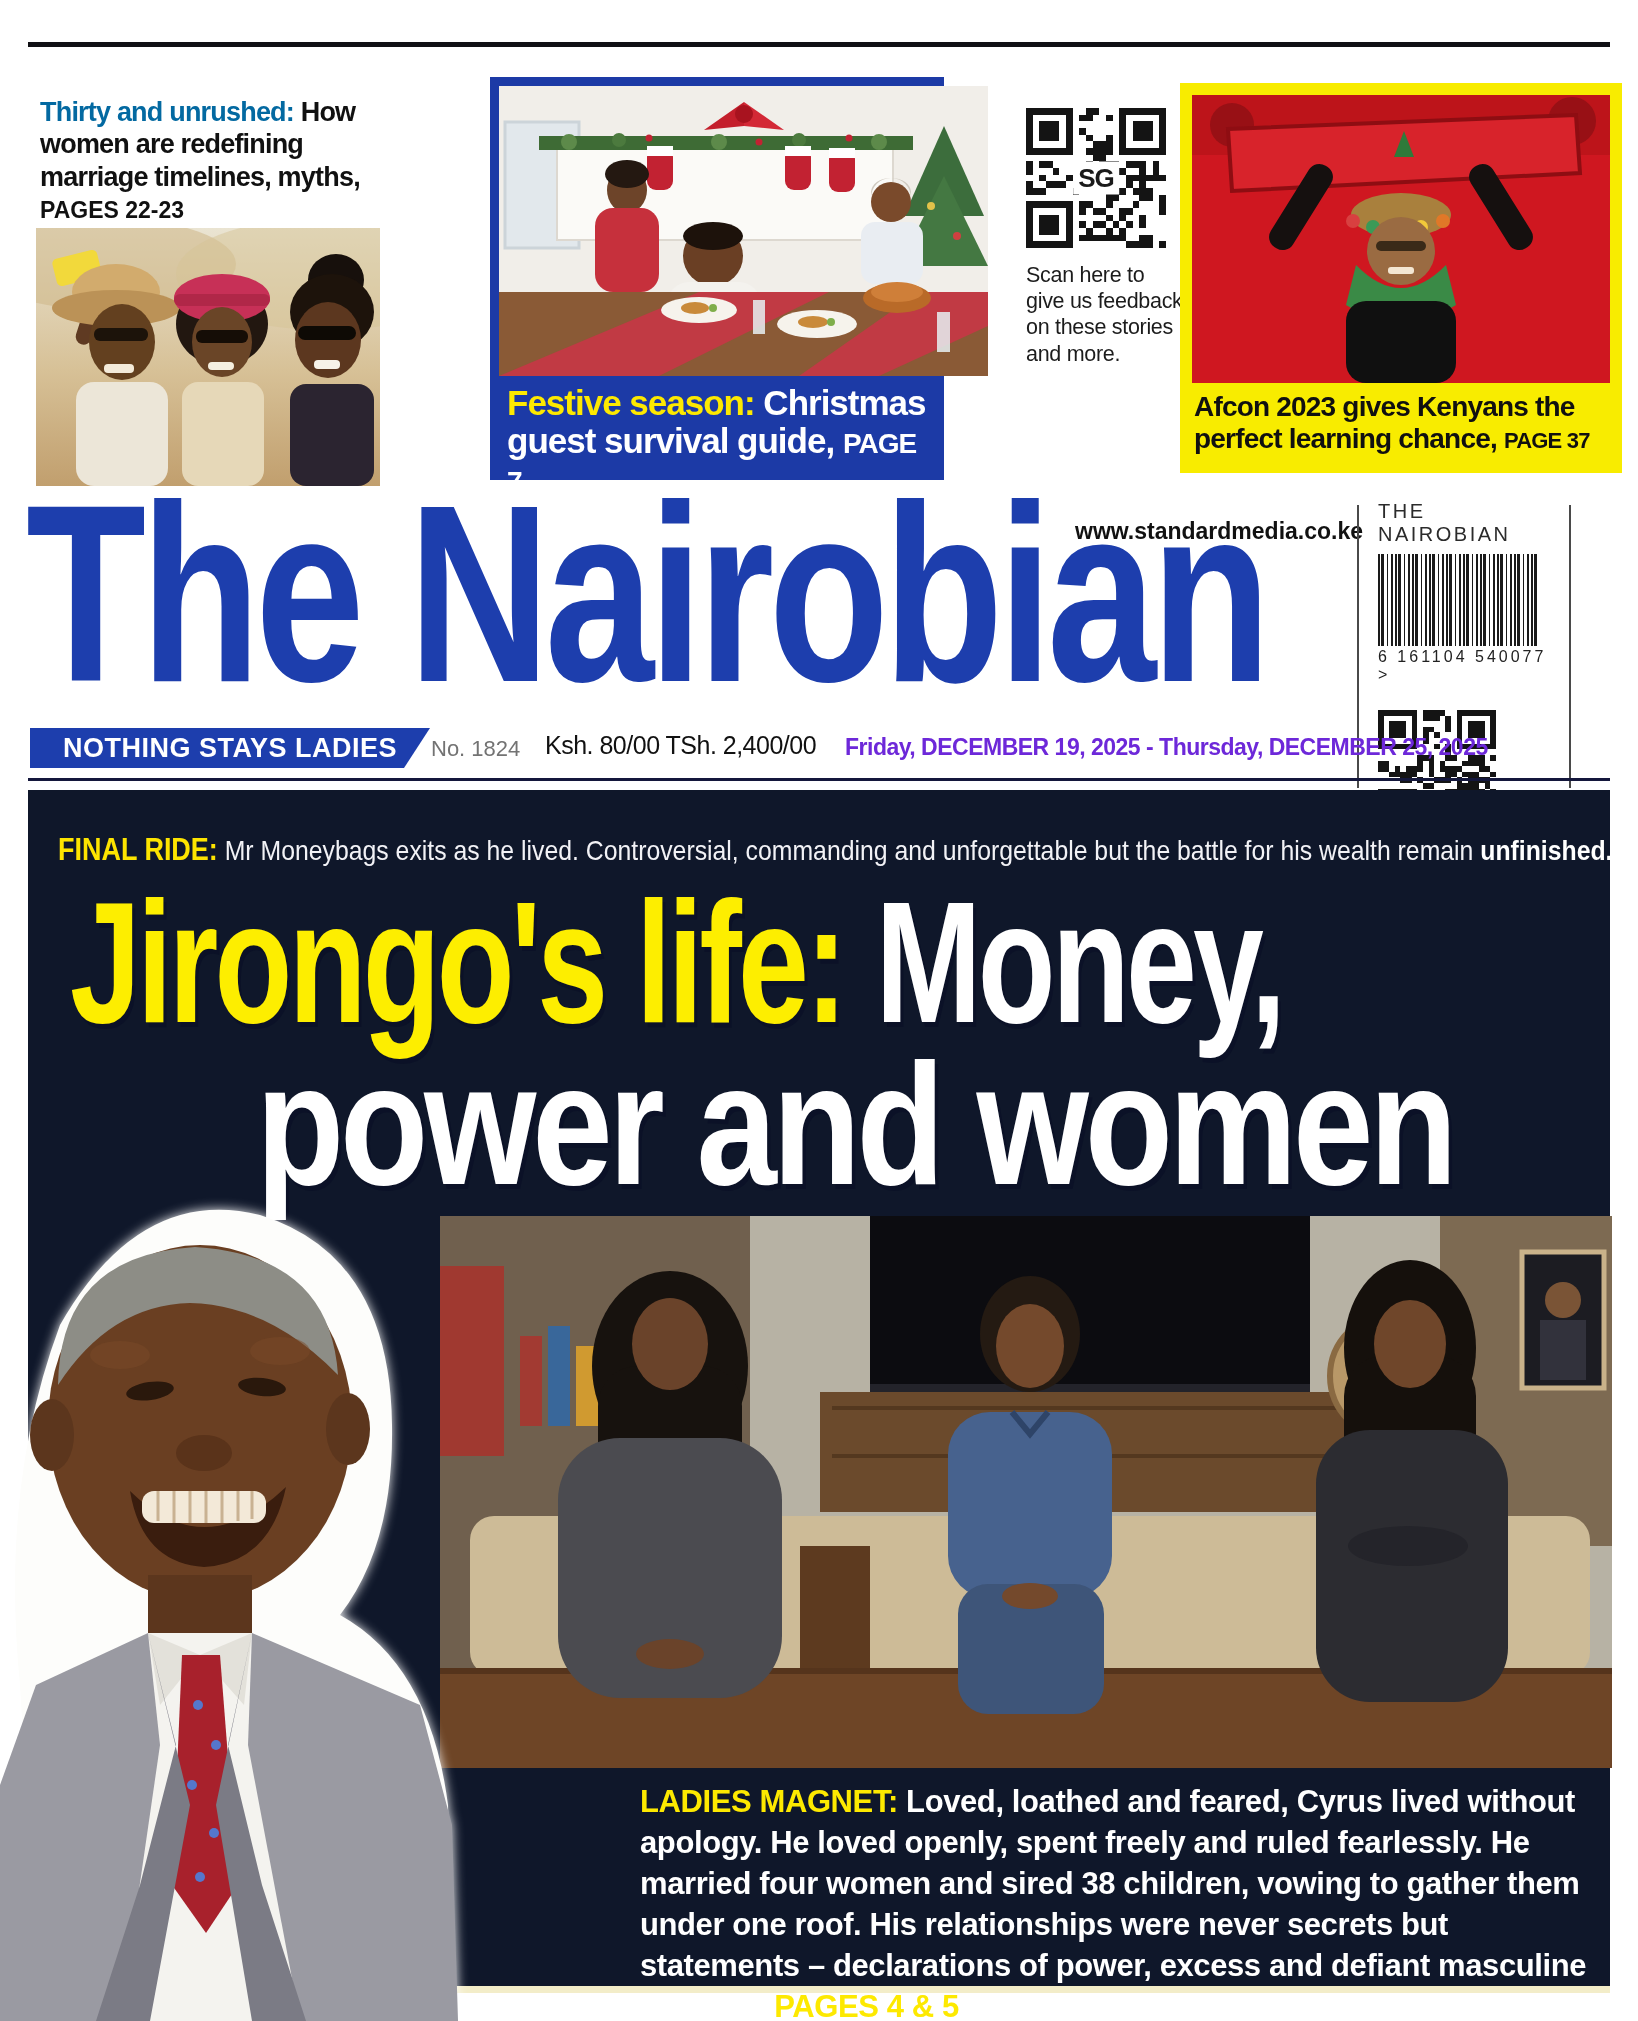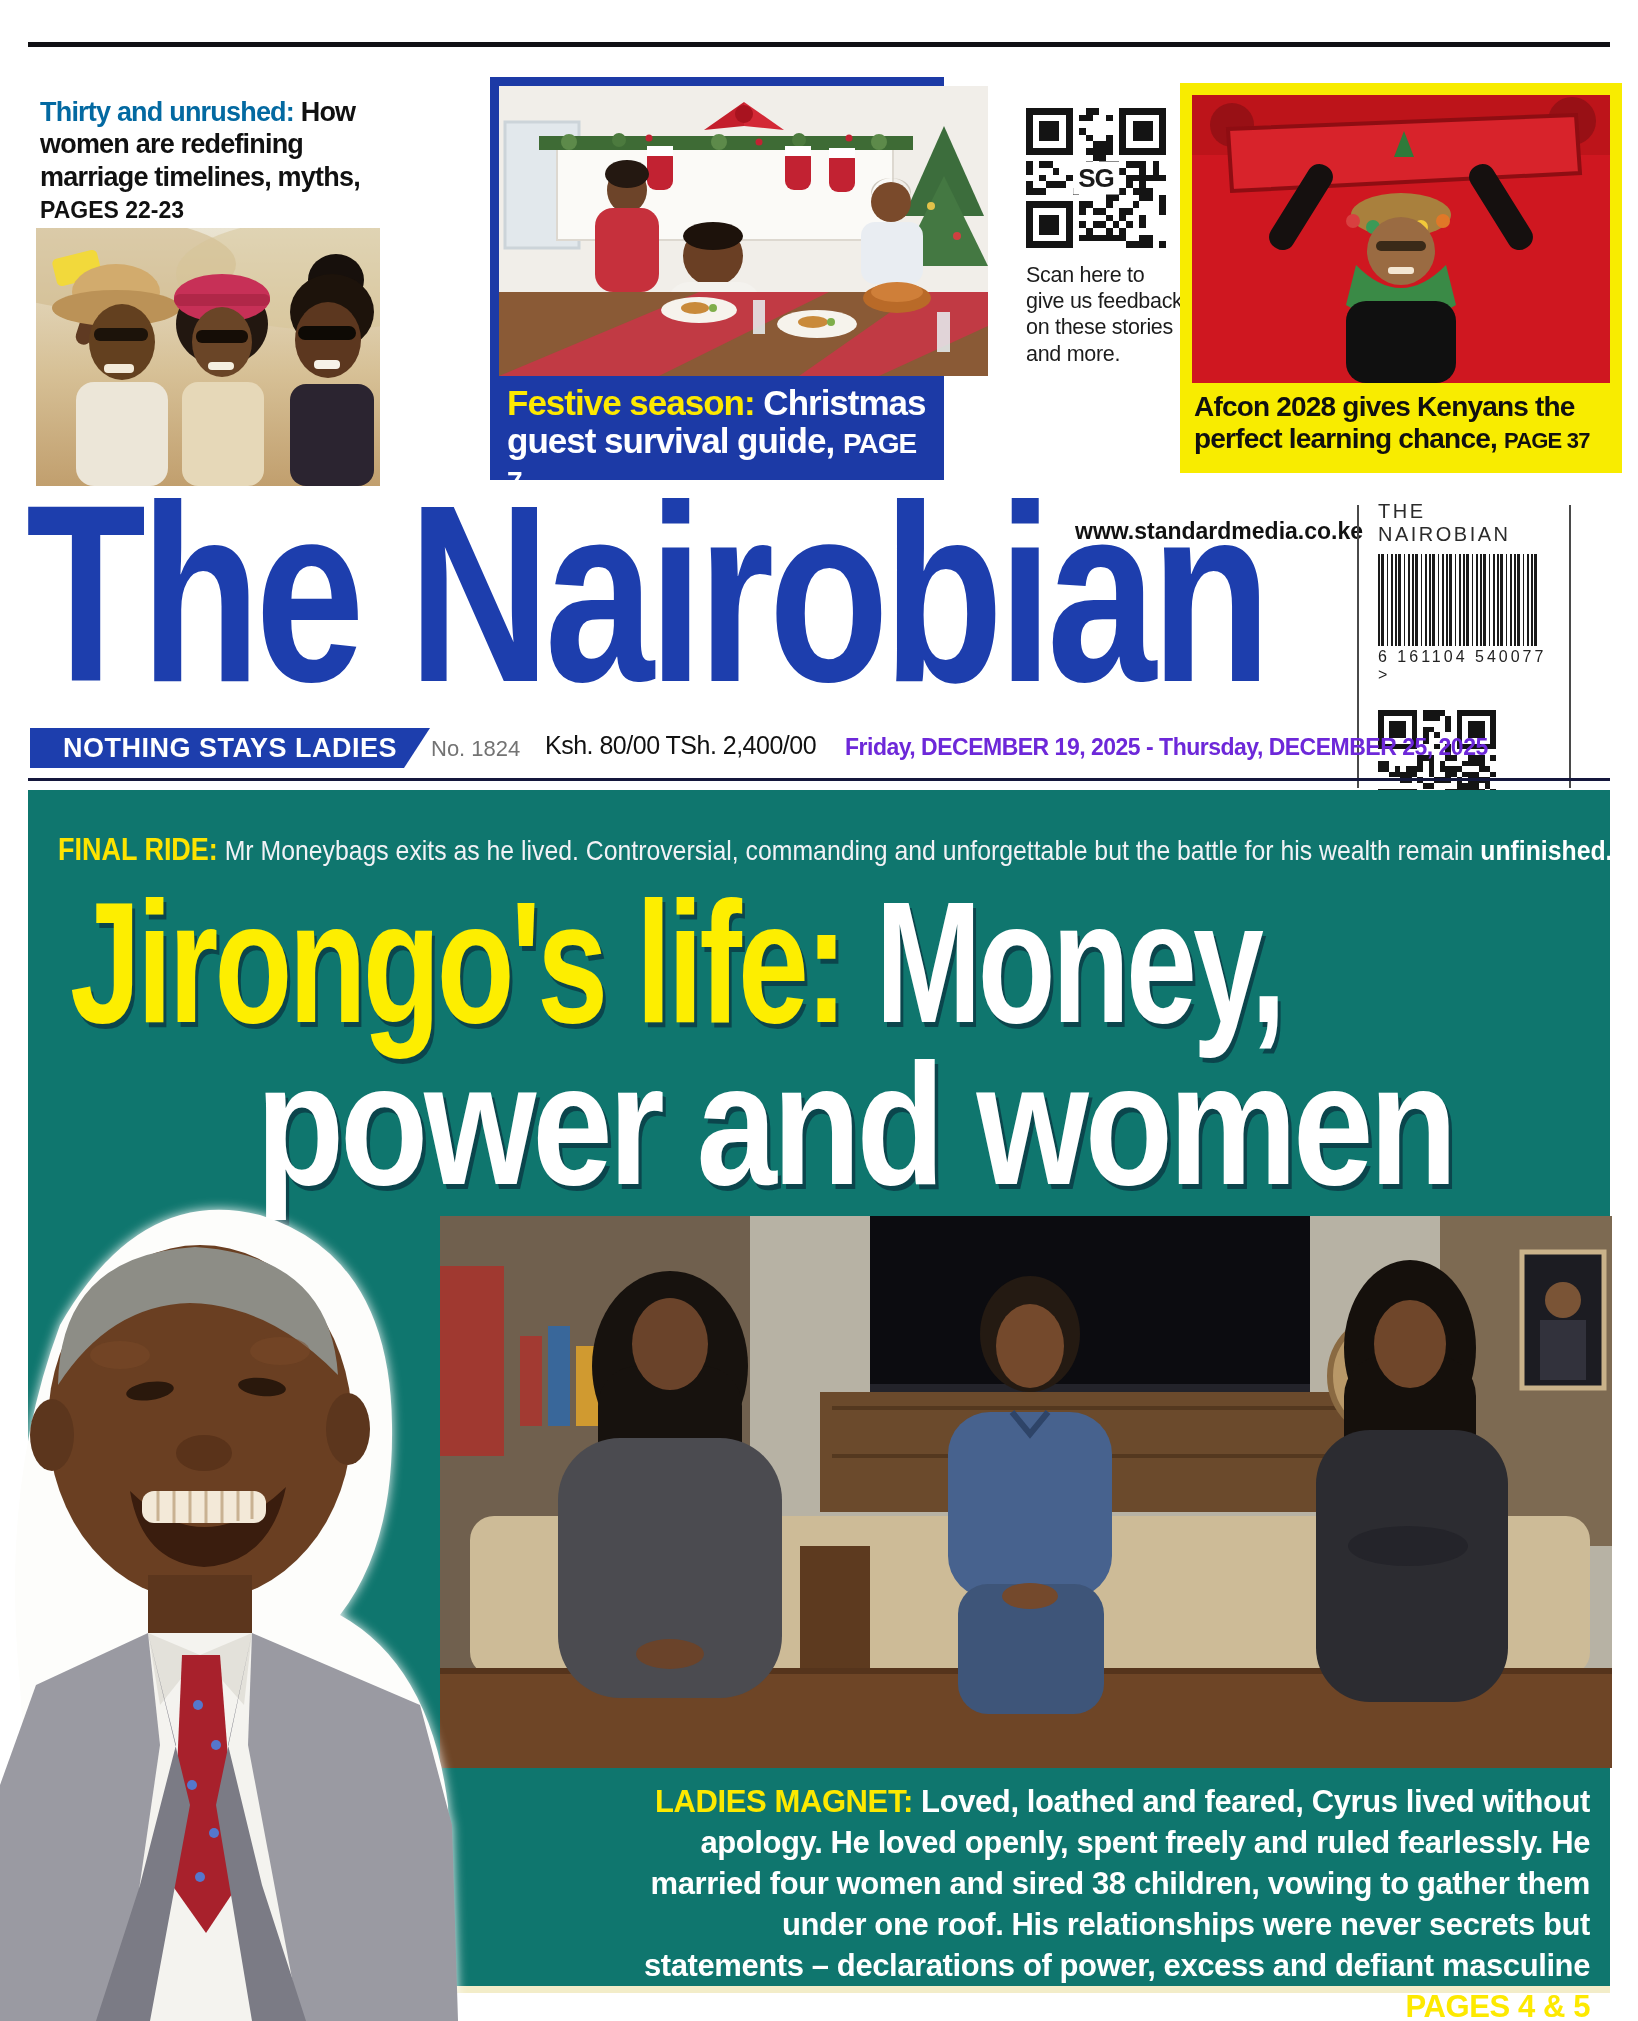--- a/index.html
+++ b/index.html
@@ -61,21 +61,21 @@
   .tagline { left:30px; top:728px; width:400px; height:40px; background:#1d3ead; color:#fff;
              font-weight:bold; font-size:27px; line-height:40px; text-align:center; letter-spacing:0.5px;
              clip-path: polygon(0 0, 100% 0, calc(100% - 26px) 100%, 0 100%); }
   .issue { left:431px; top:736px; font-size:22px; color:#737373; }
   .price { left:545px; top:731px; font-size:25px; font-weight:normal; letter-spacing:-0.5px; color:#111; }
   .dates { left:845px; top:734px; font-size:23px; font-weight:bold; letter-spacing:-0.5px; color:#6d28d9; }
 
   .mid-rule { left:28px; top:778px; width:1582px; height:3px; background:#14173c; }
 
   
-  .lead { left:28px; top:790px; width:1582px; height:1196px; background:#0f766e;text-align:right; }
+  .lead { left:28px; top:790px; width:1582px; height:1196px; background:#0f172a; }
   .kick { position:absolute; left:30px; top:42px; font-size:28.5px; color:#f2f2f6; white-space:nowrap;
           transform:scaleX(.87); transform-origin:left top; font-weight:500; }
   .kick .label { color:#fde400; font-weight:bold; font-size:31px; }
   .kick .bold  { font-weight:bold; color:#ffffff; }
 
   .hl { position:absolute; font-weight:bold; line-height:.94; white-space:nowrap; letter-spacing:-5px;
         transform-origin:left top; color:#ffffff; text-shadow:4px 5px 0 rgba(7,10,35,.45); }
   .hl1 { left:42px; top:92px; font-size:172px; transform:scaleX(.74); }
   .hl2 { left:228px; top:254px; font-size:172px; transform:scaleX(.84); }
   .hl .yellow { color:#fdee00; }
@@ -335,21 +335,21 @@
         <circle cx="205" cy="134" r="7" fill="#3a63c4"></circle>
           <circle cx="229" cy="132" r="7" fill="#f2c93a"></circle>
         <circle cx="251" cy="126" r="7" fill="#e07828"></circle>
         <circle cx="209" cy="156" r="34" fill="#9a6b42"></circle>
         <rect x="184" y="146" width="50" height="10" rx="5" fill="#3a2a18"></rect>
         <rect x="196" y="172" width="26" height="7" rx="3" fill="#f3e6d2"></rect>
         <path d="M164 170 q45 46 90 0 l10 40 q-55 34 -110 0 z" fill="#3a8a46"></path>
         <rect x="154" y="206" width="110" height="82" rx="20" fill="#101010"></rect>
       </svg>
     </div>
-    <p class="afcon-cap"><span>Afcon 2028 gives Kenyans the perfect learning chance, </span><span class="pg">PAGE 37</span></p>
+    <p class="afcon-cap"><span>Afcon 2023 gives Kenyans the perfect learning chance, </span><span class="pg">PAGE 37</span></p>
   </div>
 
   <h1 class="abs mast-title">The Nairobian</h1>
   <p class="abs mast-site">www.standardmedia.co.ke</p>
 
   <div class="abs v-div" style="left:1357px; top:505px; height:283px;"></div>
   <div class="abs v-div" style="left:1569px; top:505px; height:283px;"></div>
   <div class="abs bc-panel">
     <p class="bc-label">THE NAIROBIAN</p>
     <div class="barcode"></div>

